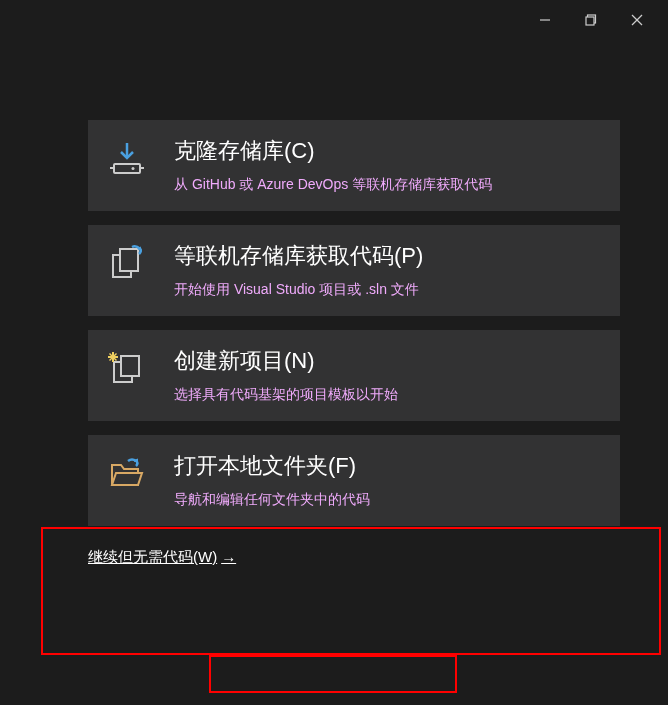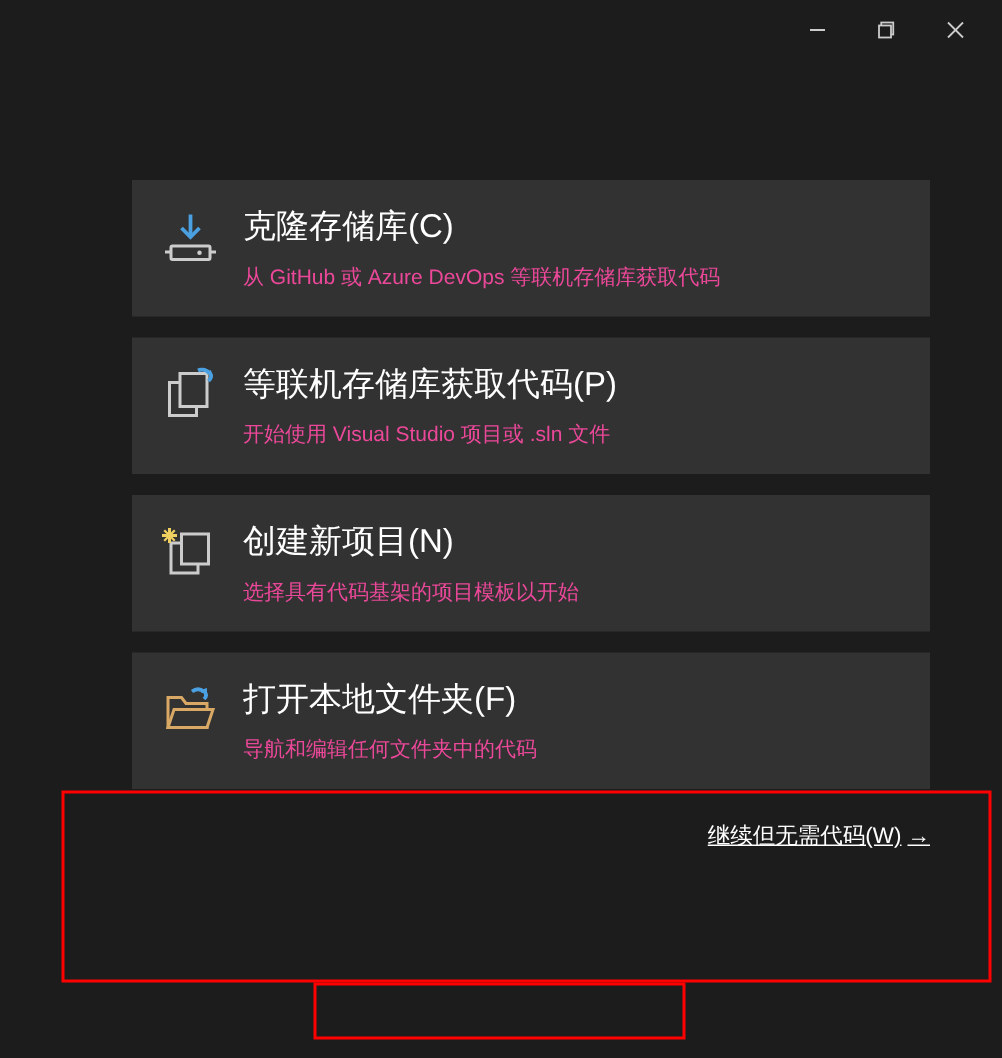--- a/index.html
+++ b/index.html
@@ -44,21 +44,21 @@
       font-weight: 400;
       color: #fff;
       margin-bottom: 40px;
     }
     .option-card {
       background: #323233;
       margin-bottom: 14px;
       padding: 16px 20px;
       display: flex;
       align-items: flex-start;
-      gap: 16px;
+      gap: 28px;
       cursor: pointer;
       position: relative;
     }
     .card-icon {
       flex-shrink: 0;
       width: 38px;
       height: 38px;
       margin-top: 4px;
       display: flex;
       align-items: center;
@@ -68,21 +68,21 @@
       flex: 1;
     }
     .card-title {
       font-size: 22px;
       color: #fff;
       margin-bottom: 8px;
       font-weight: 400;
     }
     .card-desc {
       font-size: 14px;
-      color: #ec4899;
+      color: #f0abfc;
       line-height: 1.5;
     }
     .highlight-outer {
       position: absolute;
       border: 2px solid #ff0000;
       left: 41px;
       top: 527px;
       width: 620px;
       height: 128px;
       pointer-events: none;
@@ -90,21 +90,21 @@
     .highlight-inner {
       position: absolute;
       border: 2px solid #ff0000;
       left: 209px;
       top: 655px;
       width: 248px;
       height: 38px;
       pointer-events: none;
     }
     .continue-link {
-      text-align: right;
+      text-align: left;
       margin-top: 22px;
     }
     .continue-link span {
       color: #fff;
       font-size: 15px;
       text-decoration: underline;
       cursor: pointer;
     }
     .arrow-right {
       margin-left: 4px;

